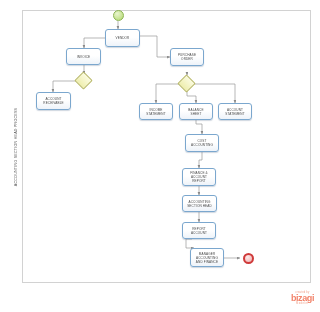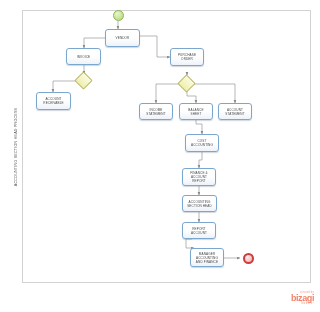--- a/index.html
+++ b/index.html
@@ -91,21 +91,21 @@
     width:11px;height:11px;border-radius:50%;
     background:radial-gradient(circle at 35% 30%,#fdeaea 0%,#f3c0c0 70%,#eaa6a6 100%);
     border:2px solid #cf3a3a;
     box-sizing:border-box;
   }
 
   
   .logo{
     position:absolute;
     right:6px;bottom:6px;
-    text-align:right;
+    text-align:center;
     line-height:1;
   }
   .logo .created{
     font-size:2.6px;color:#f0a08a;letter-spacing:.2px;
     font-family:"Liberation Sans", sans-serif;
   }
   .logo .brand{
     font-size:9px;color:#f2836a;font-weight:bold;letter-spacing:-.4px;
     font-family:"Liberation Sans", sans-serif;
   }

